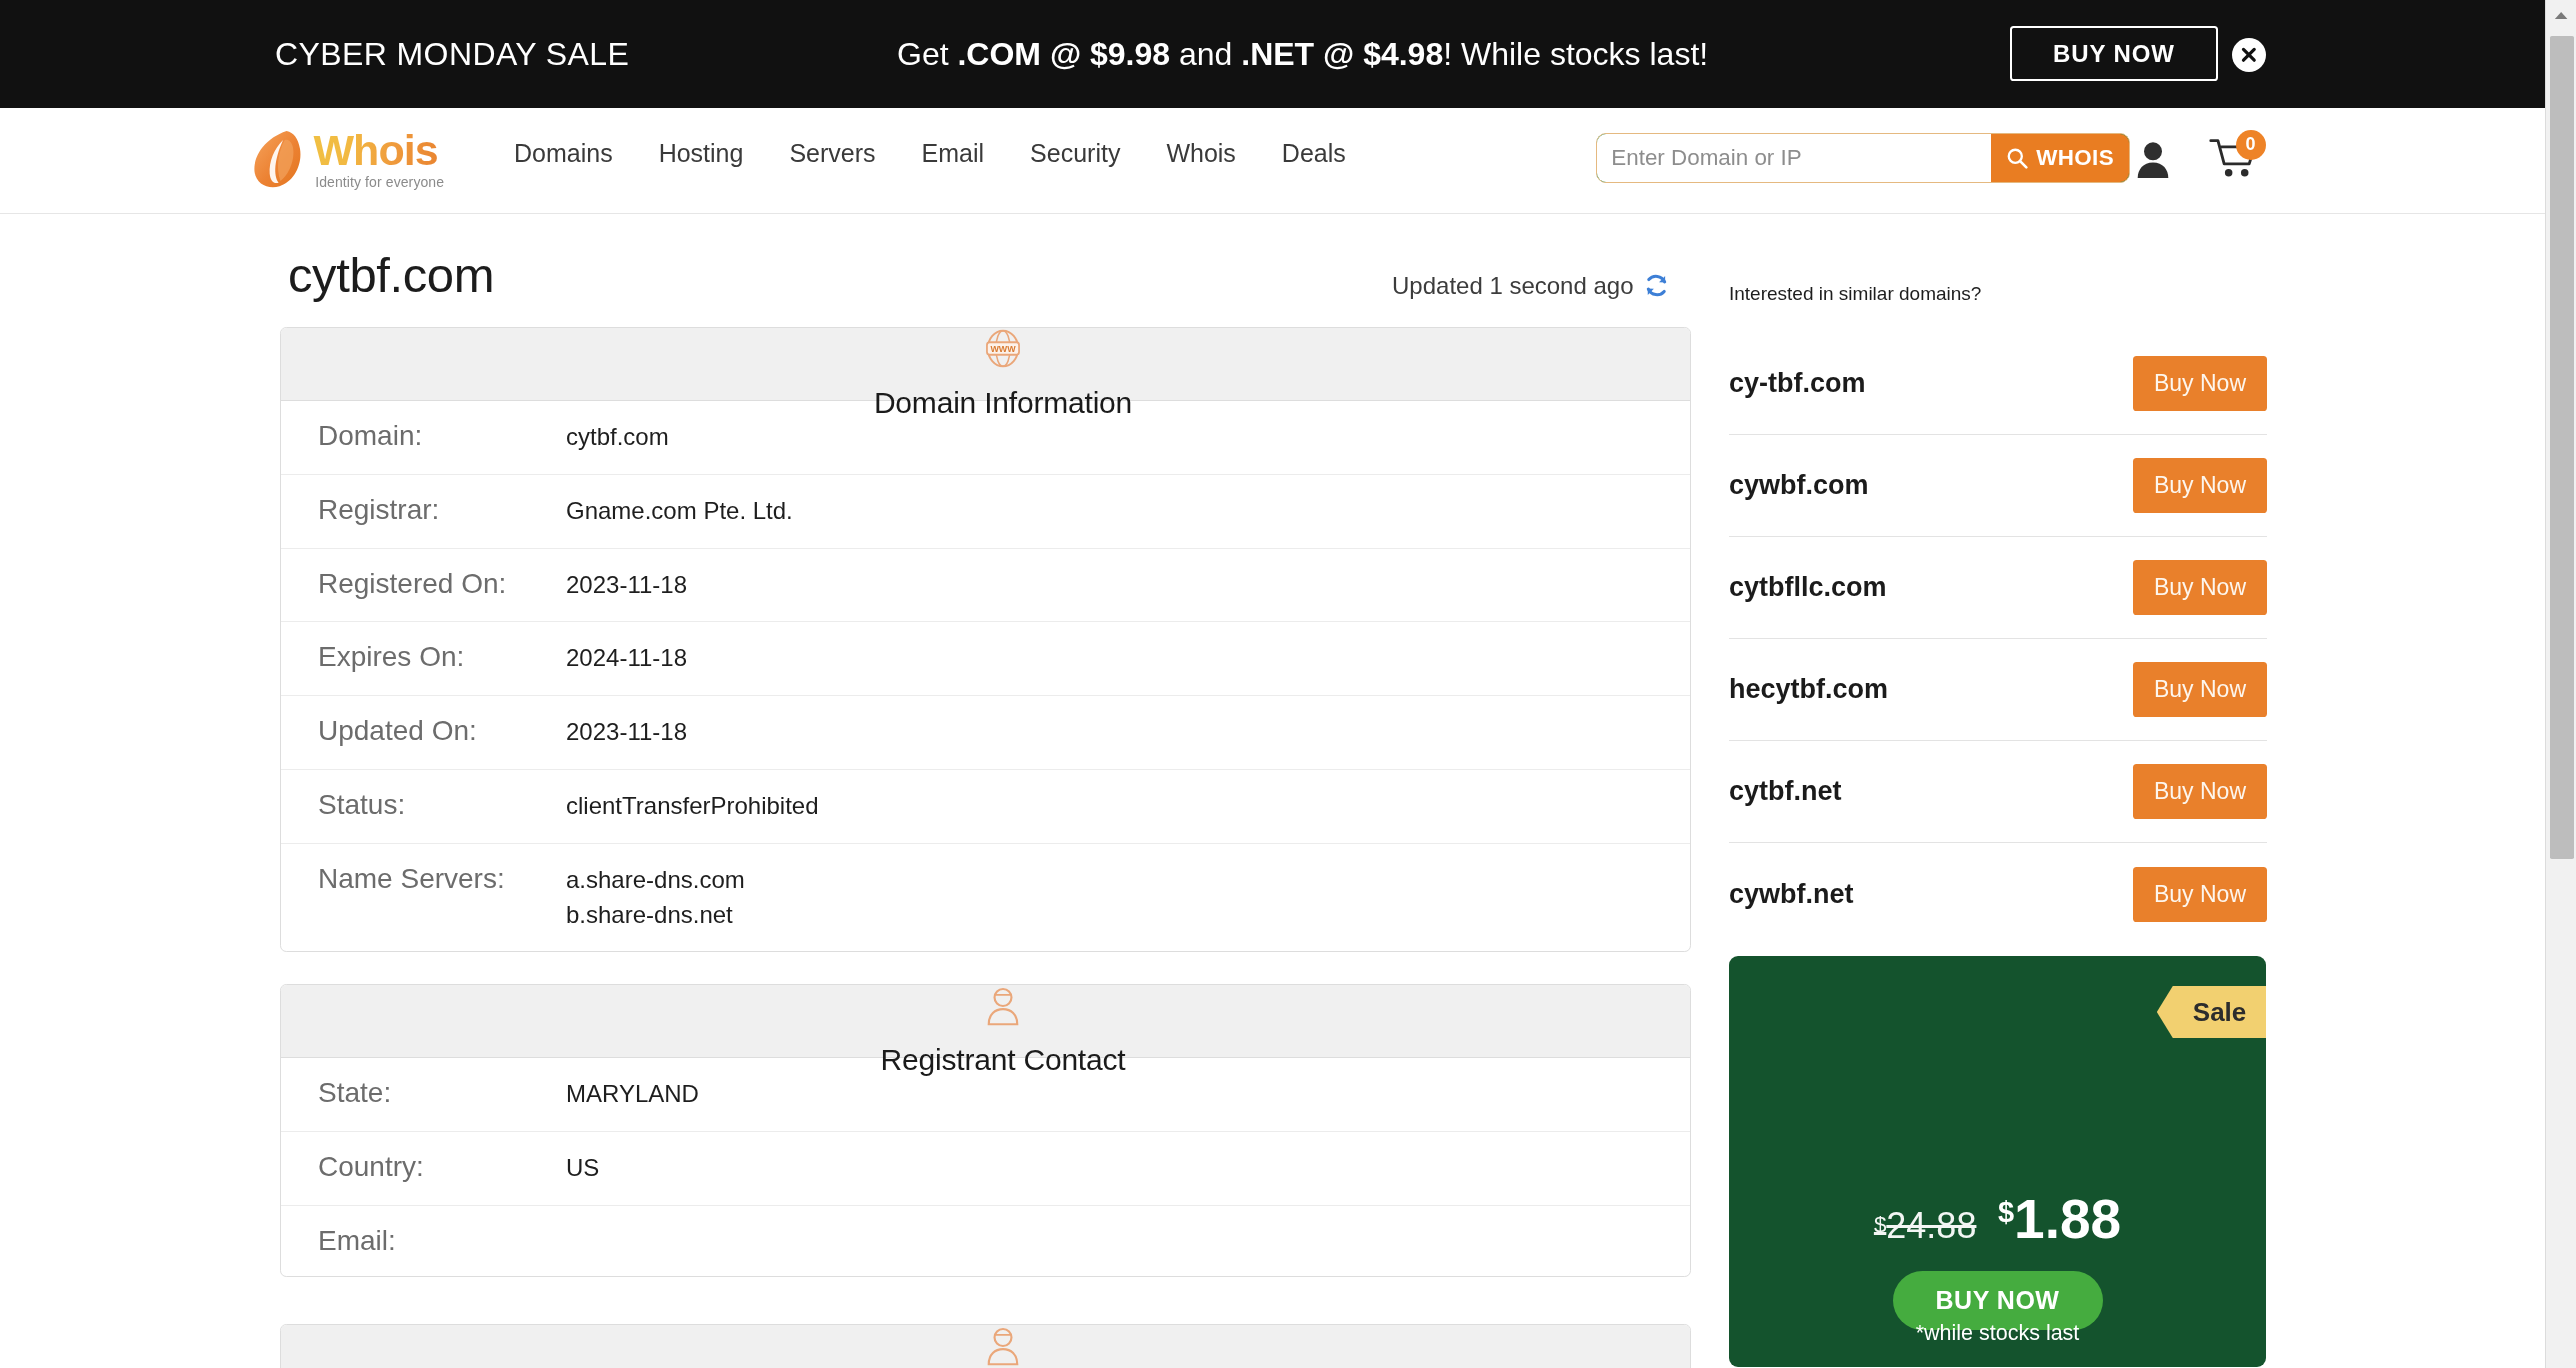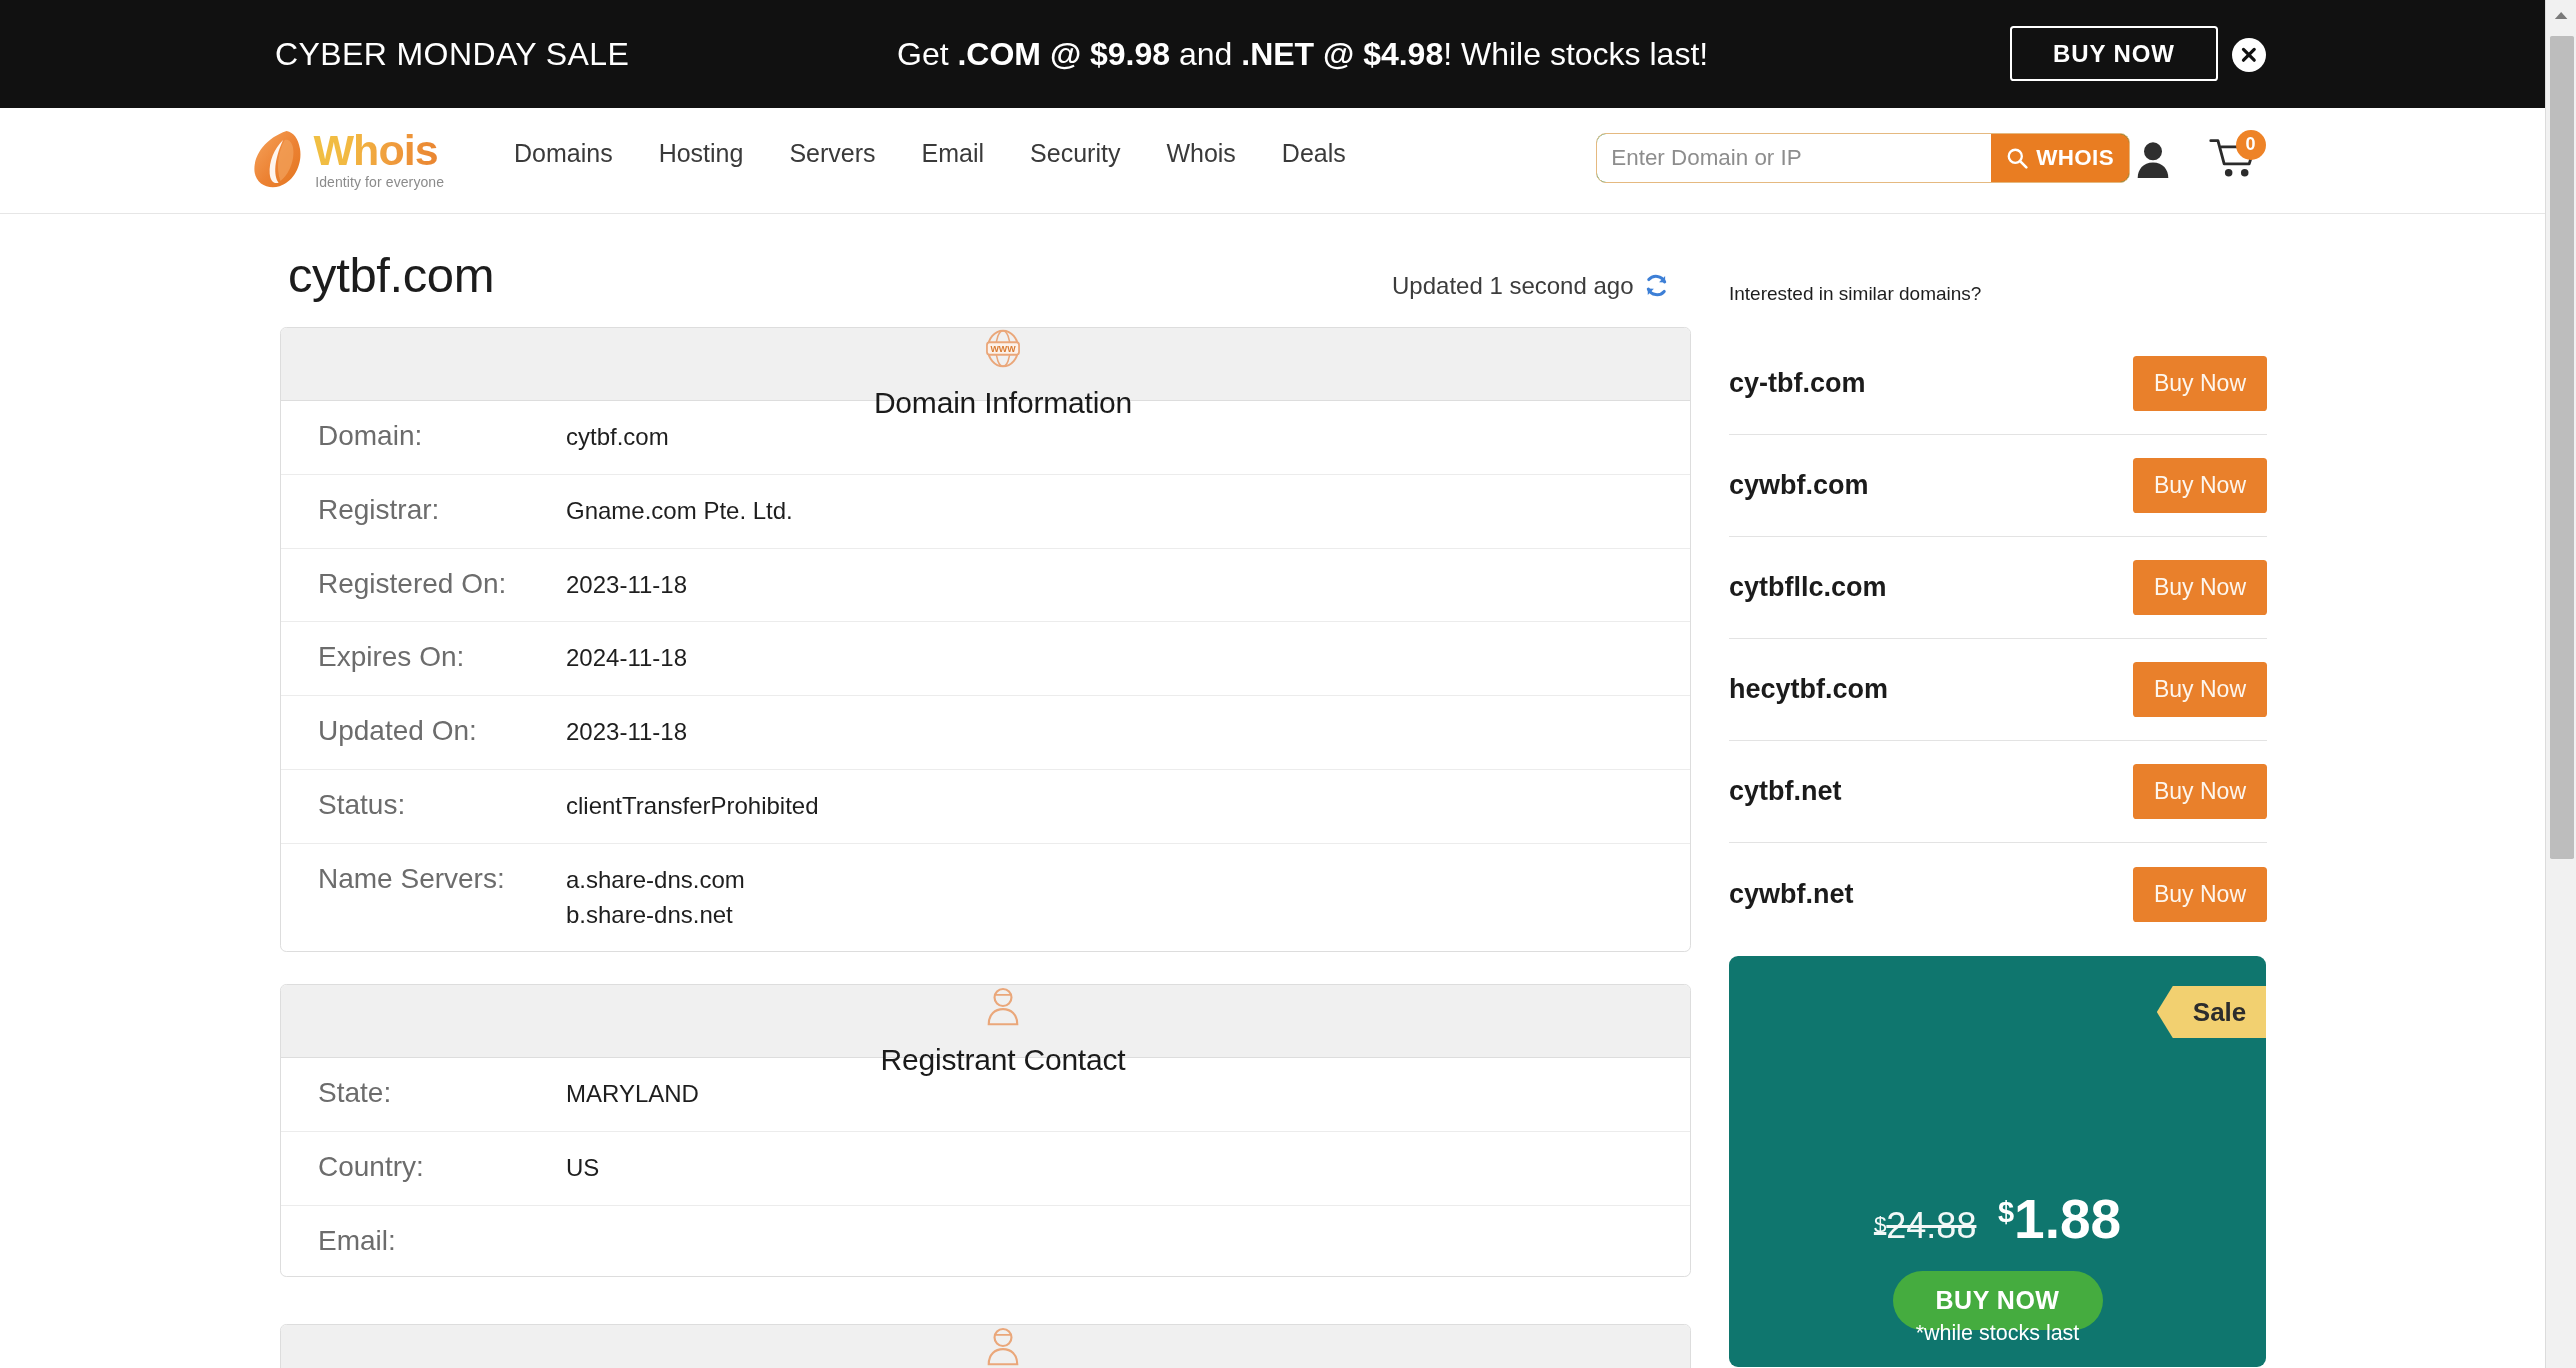--- a/index.html
+++ b/index.html
@@ -314,21 +314,21 @@
     cursor: pointer;
   }
 
   
   .space-card {
     position: absolute;
     left: 1729px;
     top: 956px;
     width: 537px;
     height: 411px;
-    background: #0f766e;
+    background: #14532d;
     border-radius: 9px;
     overflow: hidden;
   }
   .sale-ribbon {
     position: absolute;
     right: 0;
     top: 30px;
     height: 52px;
     padding: 0 19.7px 0 36px;
     background: #f2d070;

